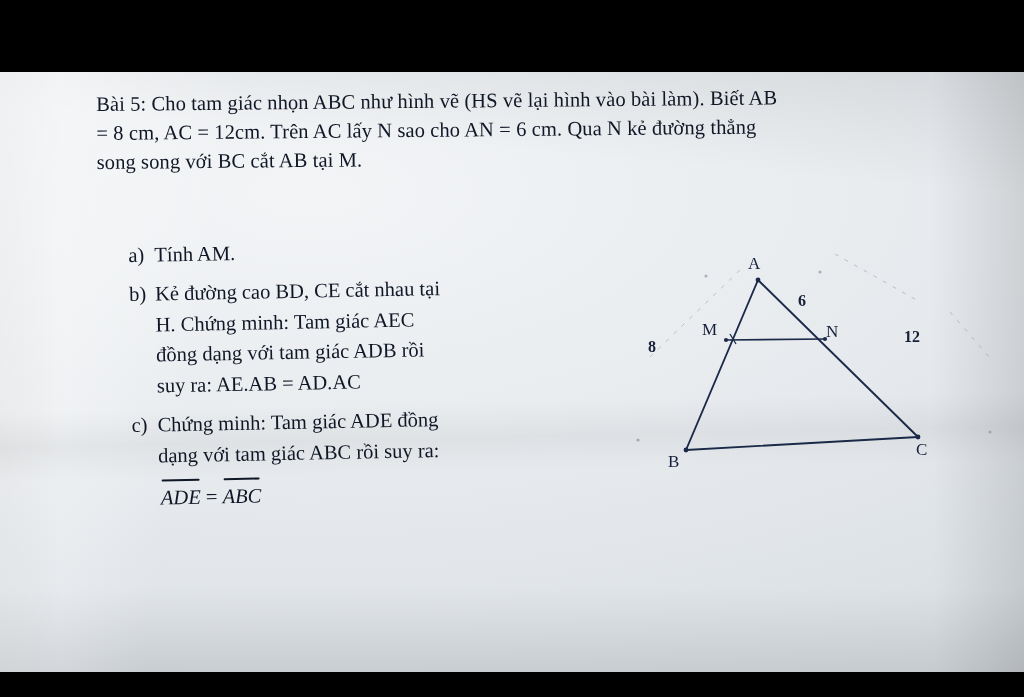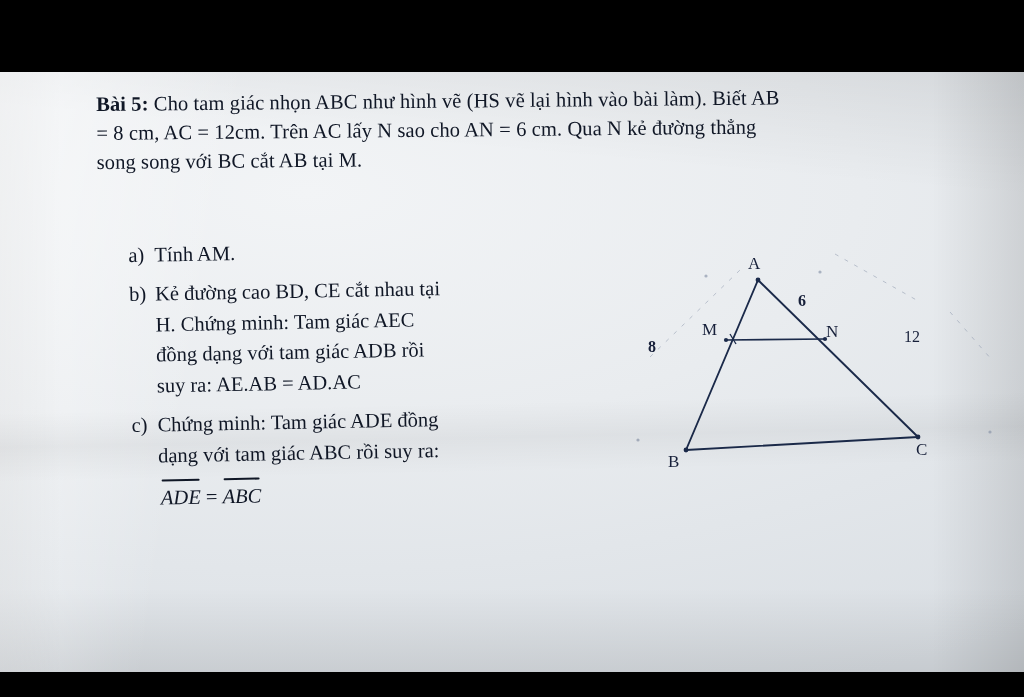--- a/index.html
+++ b/index.html
@@ -81,21 +81,21 @@
     left: 96px;
     top: 18px;
     width: 880px;
     font-size: 20.5px;
     line-height: 1.42;
     letter-spacing: 0.1px;
     transform: rotate(-0.55deg);
     transform-origin: left top;
   }
   .intro .l2 { display: block; }
-  .intro b { font-weight: bold; }
+  .intro b { font-weight: normal; }
 
   .items {
     position: absolute;
     left: 128px;
     top: 168px;
     width: 470px;
     font-size: 20.5px;
     line-height: 1.5;
     transform: rotate(-1.1deg);
     transform-origin: left top;
@@ -270,19 +270,19 @@
       </svg>
 
       <div class="fig-label" style="left:128px; top:62px;">A</div>
       <div class="fig-label" style="left:48px; top:260px;">B</div>
       <div class="fig-label" style="left:296px; top:248px;">C</div>
       <div class="fig-label" style="left:82px; top:128px;">M</div>
       <div class="fig-label" style="left:206px; top:130px;">N</div>
 
       <div class="fig-label small" style="left:28px; top:146px; font-weight:bold;">8</div>
       <div class="fig-label small" style="left:178px; top:100px; font-weight:bold;">6</div>
-      <div class="fig-label small" style="left:284px; top:136px; font-weight:normal;">12</div>
+      <div class="fig-label small" style="left:284px; top:136px; font-weight:bold;">12</div>
     </div>
 
   </div>
 
   <div class="band" id="band-bottom"></div>
 </div>
 
 </body></html>

